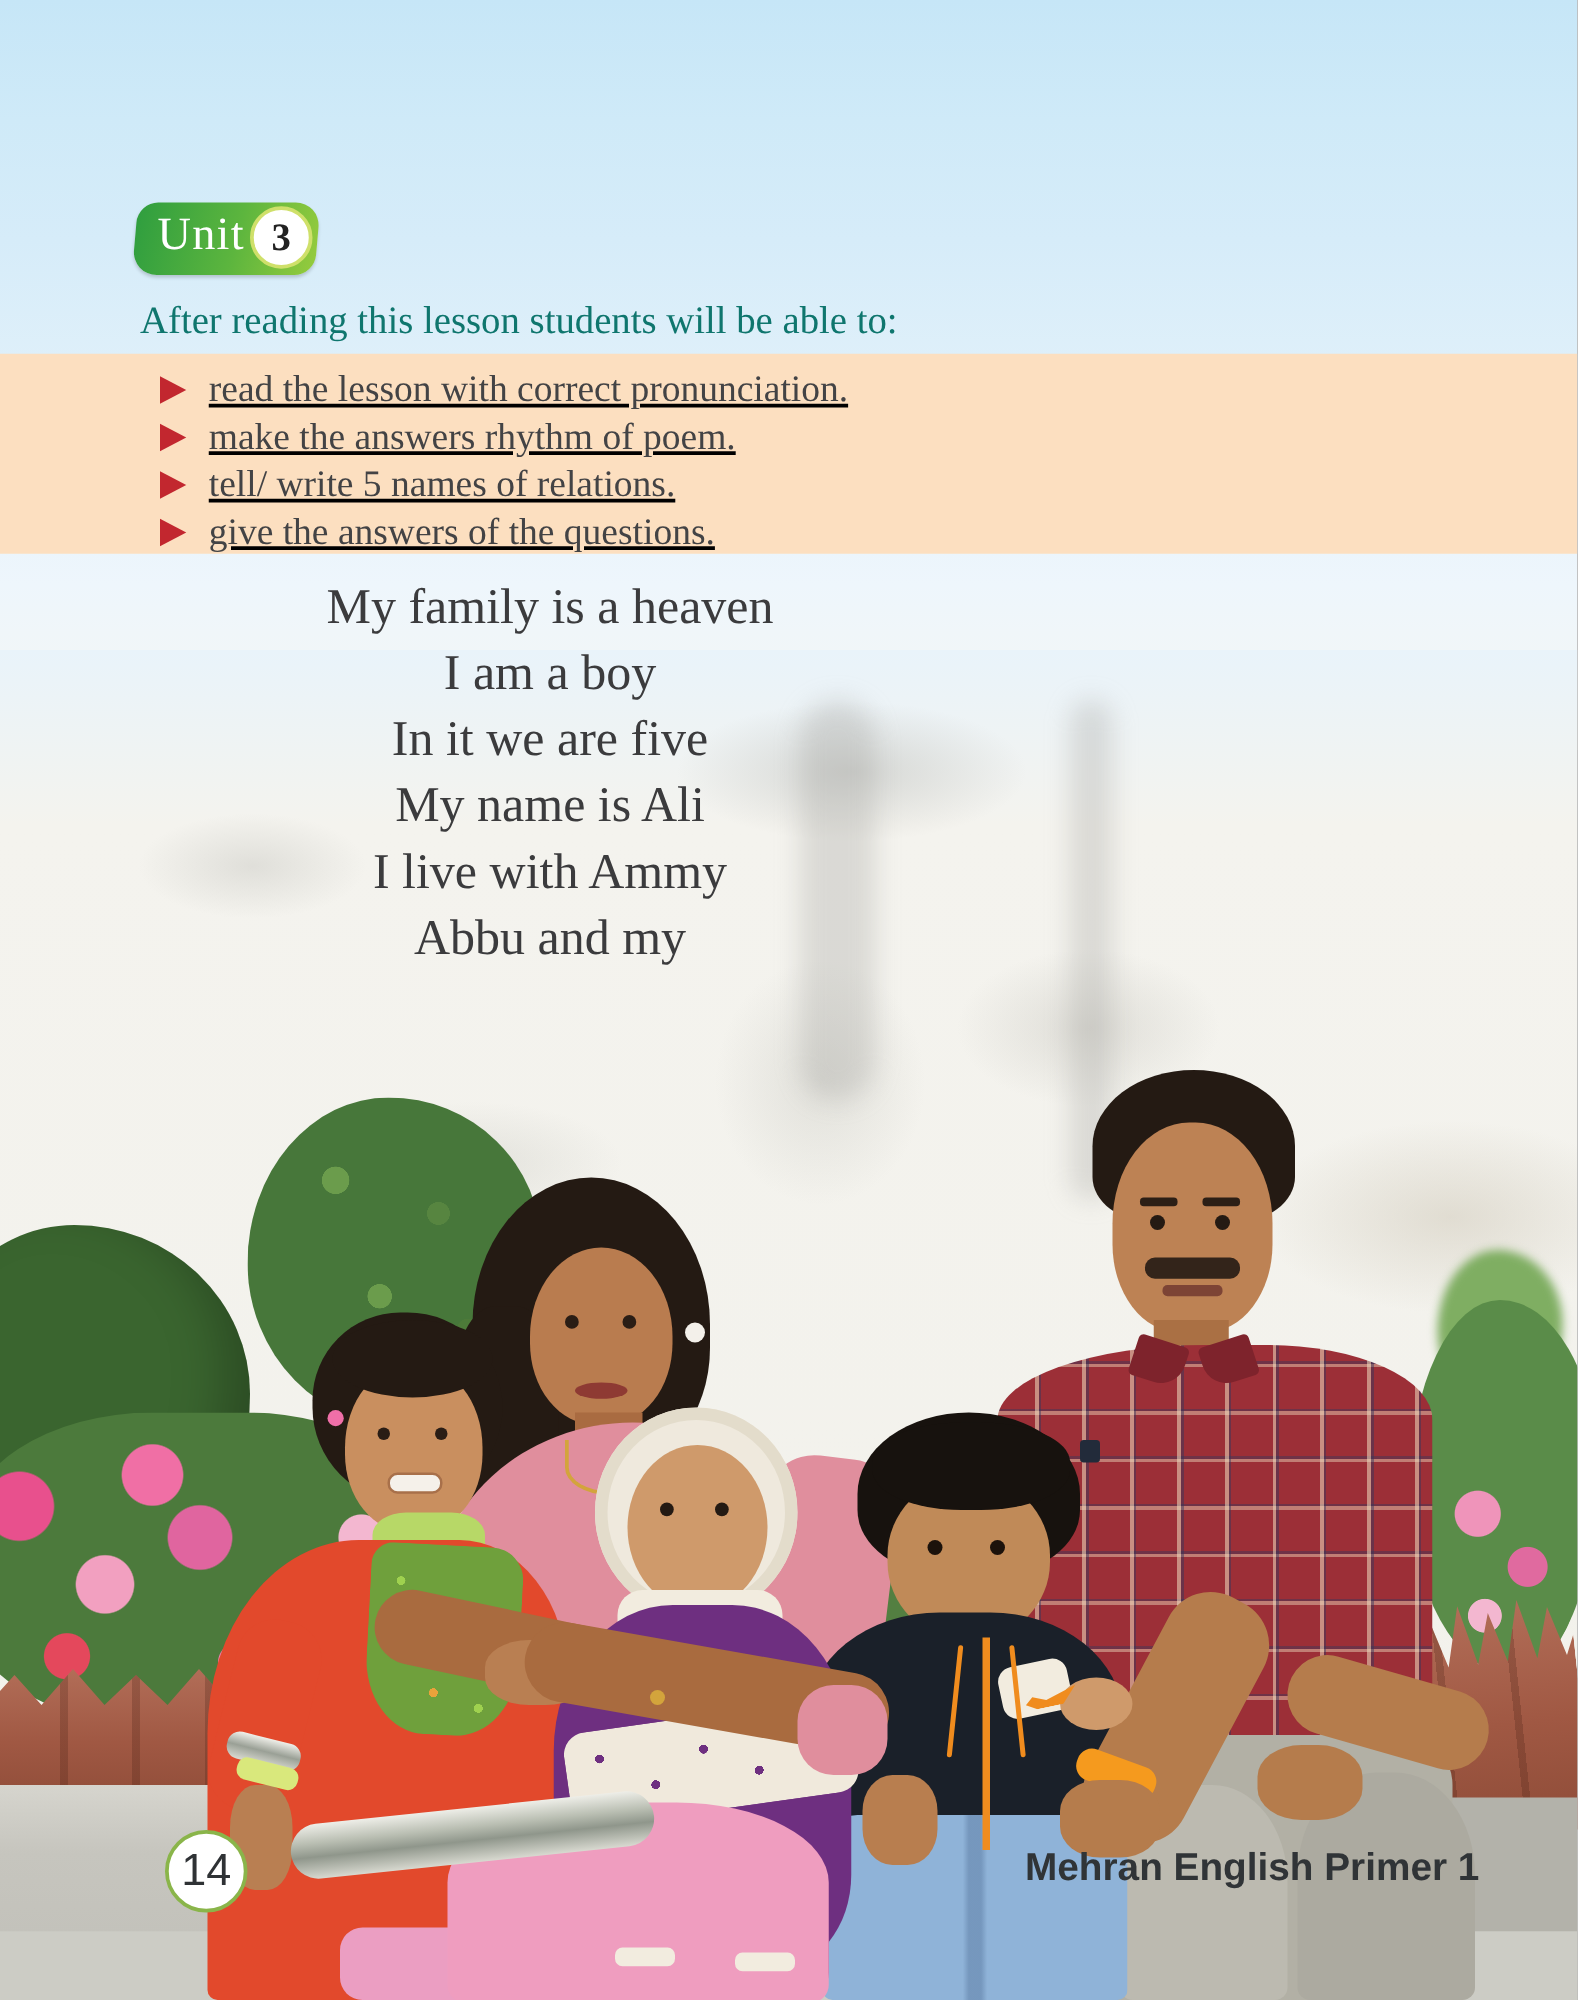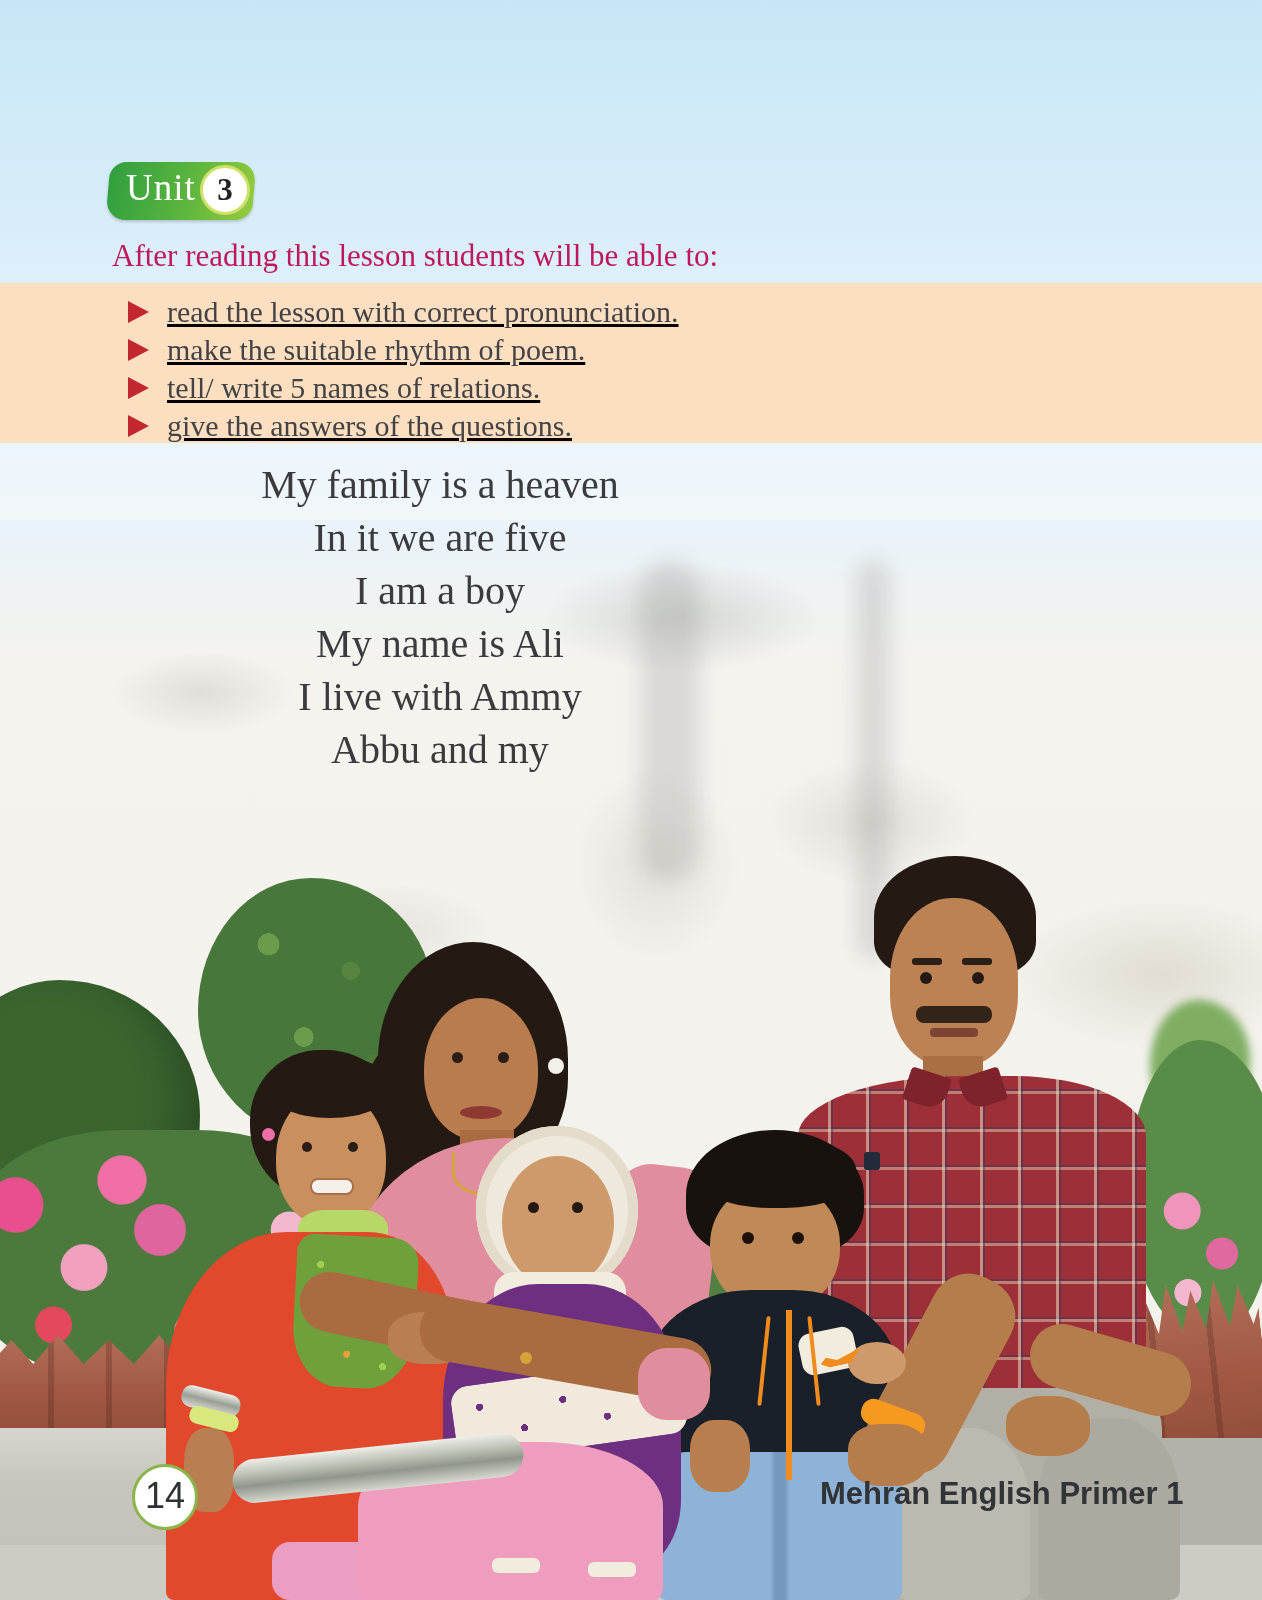--- a/index.html
+++ b/index.html
@@ -20,21 +20,21 @@
     box-shadow:0 2px 3px rgba(0,0,0,.18);}
   .unit-label{left:126px;top:166px;width:100px;height:52px;color:#ffffff;
     font-size:37px;letter-spacing:1px;}
   .unit-circle{left:200px;top:165px;width:50px;height:50px;border-radius:50%;
     background:#ffffff;border:3px solid #cfe06a;box-sizing:border-box;
     text-align:center;line-height:44px;font-size:31px;font-weight:bold;color:#222;}
 
   
   .title{left:0;top:146px;width:1262px;text-align:center;
     font-size:64px;font-weight:bold;color:#2b5aa7;font-family:"DejaVu Serif","Liberation Serif",serif;}
-  .subtitle{left:112px;top:238px;font-size:31px;color:#be185d;}
+  .subtitle{left:112px;top:238px;font-size:31px;color:#0f766e;}
 
   
   .objectives{left:0;top:283px;width:1262px;height:160px;background:#fcdfc0;}
   .obj-item{position:absolute;left:128px;display:flex;align-items:flex-start;text-decoration:underline;}
   .obj-bullet{width:0;height:0;border-left:21px solid #c2272f;
     border-top:11px solid transparent;border-bottom:11px solid transparent;
     margin:8px 18px 0 0;flex:none;}
   .obj-text{font-size:30px;color:#434345;line-height:38px;}
 
   
@@ -356,36 +356,36 @@
   <div class="abs unit-circle z10">3</div>
   <div class="abs subtitle z10">After reading this lesson students will be able to:</div>
 
   <div class="abs objectives z10">
     <div class="obj-item" style="top:10px;">
       <span class="obj-bullet"></span>
       <span class="obj-text">read the lesson with correct pronunciation.</span>
     </div>
     <div class="obj-item" style="top:48px;">
       <span class="obj-bullet"></span>
-      <span class="obj-text">make the suitable rhythm of poem.</span>
+      <span class="obj-text">make the answers rhythm of poem.</span>
     </div>
     <div class="obj-item" style="top:86px;">
       <span class="obj-bullet"></span>
       <span class="obj-text">tell/ write 5 names of relations.</span>
     </div>
     <div class="obj-item" style="top:124px;">
       <span class="obj-bullet"></span>
       <span class="obj-text">give the answers of the questions.</span>
     </div>
   </div>
 
   <div class="abs poem">
     <div class="poem-line">My family is a heaven</div>
+    <div class="poem-line">I am a boy</div>
     <div class="poem-line">In it we are five</div>
-    <div class="poem-line">I am a boy</div>
     <div class="poem-line">My name is Ali</div>
     <div class="poem-line">I live with Ammy</div>
     <div class="poem-line">Abbu and my</div>
   </div>
 
   <div class="abs page-circle">14</div>
   <div class="abs footer-text">Mehran English Primer 1</div>
 
 </div>
 

